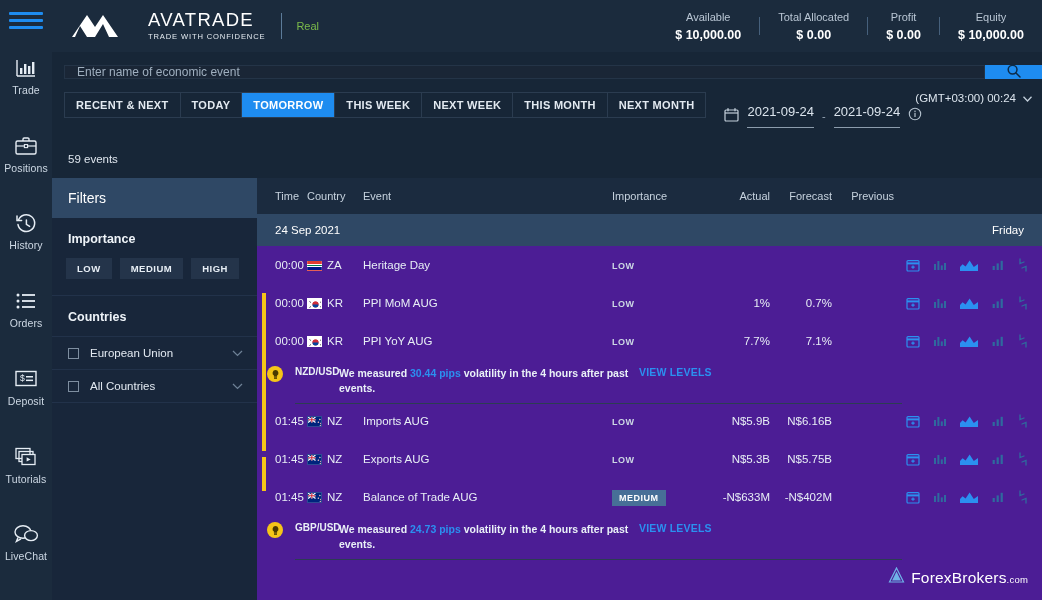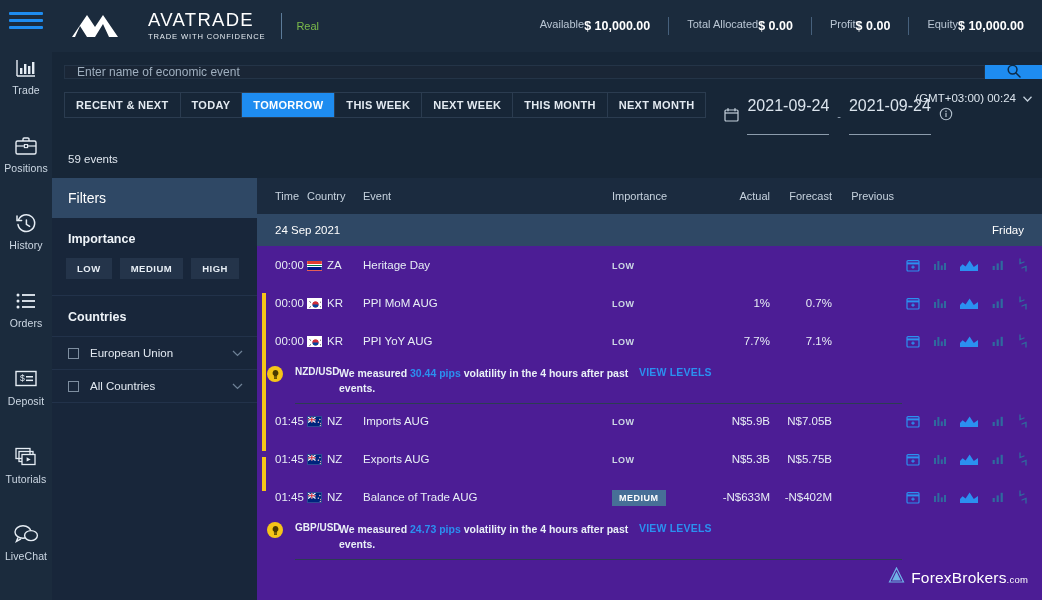--- a/index.html
+++ b/index.html
@@ -33,21 +33,21 @@
   .topbar { height: 52px; background:#1b2b3d; display:flex; align-items:center; position:relative; }
   .brand { display:flex; align-items:center; padding-left: 18px; gap: 12px; }
   .brand-logo { width: 66px; height: 26px; }
   .brand-text { display:flex; flex-direction:column; line-height:1; }
   .brand-name { font-size: 18.5px; letter-spacing: 1.3px; color:#fff; }
   .brand-tag { font-size: 7.6px; letter-spacing: .85px; color:#e6ecf2; margin-top:3px; }
   .brand-div { width:1px; height:26px; background:#5c7b99; margin-left:4px; }
   .brand-real { font-size: 11px; color:#7bbb4a; margin-left: 2px; }
 
   .acct { position:absolute; right: 0; top: 0; height: 52px; display:flex; align-items:center; }
-  .acct-cell { display:flex; flex-direction:row; align-items:center; padding: 0 18px; }
+  .acct-cell { display:flex; flex-direction:column; align-items:center; padding: 0 18px; }
   .acct-cell .k { font-size: 11px; color:#b9c6d4; margin-bottom:5px; }
   .acct-cell .v { font-size: 12.5px; color:#fff; font-weight:bold; }
   .acct-div { width:1px; height:18px; background:#46607c; }
 
   
   .searchwrap { height: 40px; background:#172637; padding: 0 0 0 0; display:flex; align-items:center; }
   .searchrow { margin: 0 0 0 12px; display:flex; width: calc(100% - 12px); height: 14px; }
   .searchinput {
     flex: 1 1 auto; background:#1a2636; border:1px solid #243447;
     color:#c6d2de; font-size: 12px; padding: 0 12px; outline:none;
@@ -61,21 +61,21 @@
   .tabs { display:flex; border:1px solid #2b3c50; height: 26px; }
   .tab {
     display:flex; align-items:center; padding: 0 11px; font-size: 11px;
     font-weight: bold; letter-spacing:.3px; color:#e3eaf1; cursor:pointer;
     border-right:1px solid #2b3c50; background:transparent;
   }
   .tab:last-child { border-right:none; }
   .tab.active { background:#1e8cf0; color:#fff; }
 
   .daterange { display:flex; align-items:center; gap:8px; margin-left: 18px; }
-  .date-val { font-size:16px; color:#dbe4ed; border-bottom:1px solid #8c9cac; padding-bottom:19px; cursor:pointer; }
+  .date-val { font-size:13px; color:#dbe4ed; border-bottom:1px solid #8c9cac; padding-bottom:8px; cursor:pointer; }
   .date-dash { font-size:11px; color:#9aa9b8; }
   .tz { position:absolute; right: 10px; display:flex; align-items:center; gap:7px; font-size:11.5px; color:#dbe4ed; cursor:pointer; }
 
   
   .countband { height: 38px; background:#172637; display:flex; align-items:center; }
   .countband .cnum { width: 205px; flex:0 0 205px; padding-left: 16px; font-size:11.5px; color:#dfe6ee; }
 
   
   .bodysplit { flex:1 1 auto; display:flex; min-height:0; }
 
@@ -598,21 +598,21 @@
                     <circle cx="12.8" cy="6.6" r="0.4"></circle>
                     <circle cx="12.4" cy="8.6" r="0.35"></circle>
                   </g>
                 </svg>
               </span>
             <span>NZ</span>
           </span>
           <span class="c-event">Imports AUG</span>
           <span class="c-imp"><span class="imp-low">LOW</span></span>
           <span class="c-act">N$5.9B</span>
-          <span class="c-fore">N$7.05B</span>
+          <span class="c-fore">N$6.16B</span>
           <span class="c-prev"></span>
           <span class="c-icons iconcell">
             <span>
                 <svg width="14" height="14" viewBox="0 0 14 14">
                   <rect x="1" y="2.6" width="12" height="10.4" rx="1" fill="none" stroke="#2b90f0" stroke-width="1.2"></rect>
                   <path d="M1 5.4h12" stroke="#2b90f0" stroke-width="2"></path>
                   <path d="M7 7.4v3.4M5.3 9.1h3.4" stroke="#2b90f0" stroke-width="1.2"></path>
                 </svg>
               </span>
             <span>

